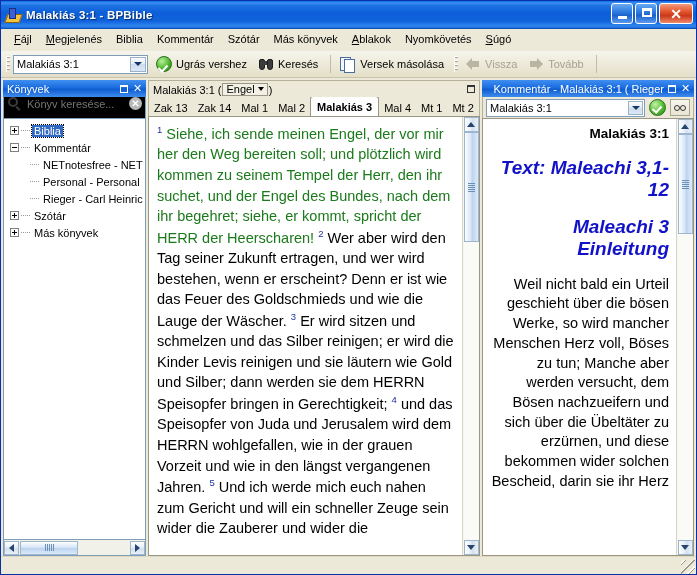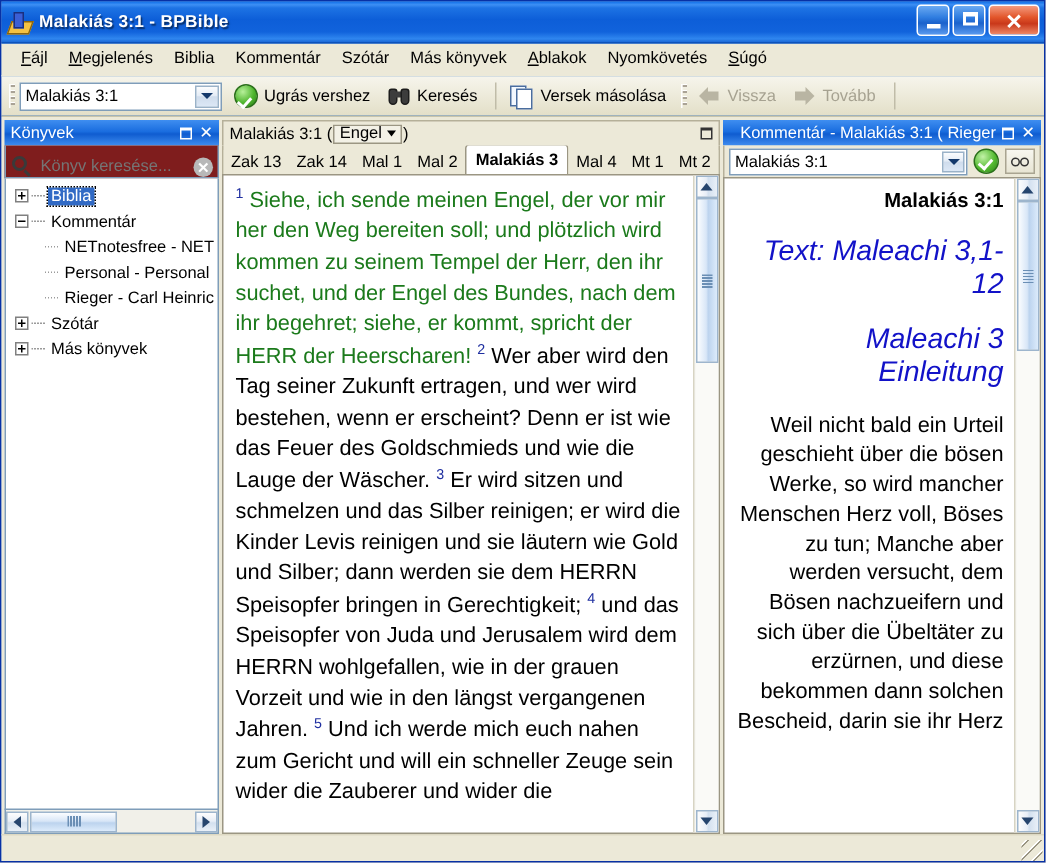--- a/index.html
+++ b/index.html
@@ -201,22 +201,22 @@
     width:13px;height:13px;flex:0 0 13px;
     display:flex;align-items:center;justify-content:center;
     color:#fff;font-size:11px;cursor:pointer;margin-left:1px;
   }
   .cap-btn .sq { width:8px;height:8px;border:1px solid #fff;border-top-width:2px;box-sizing:border-box;}
 
   
   .left-panel { flex:0 0 143px; width:143px; margin-right:2px; }
   .search-row {
     flex:0 0 22px; height:22px;
-    background:#7f1d1d; border:1px solid #7f9db9; border-top:none;
-    display:flex; align-items:flex-end; padding:0 2px;
+    background:#000000; border:1px solid #7f9db9; border-top:none;
+    display:flex; align-items:flex-start; padding:0 2px;
     box-sizing:border-box;
   }
   .mag {
     width:14px;height:14px;position:relative;flex:0 0 14px;margin:0 3px 0 2px;
   }
   .mag .lens{position:absolute;left:0;top:0;width:10px;height:10px;border:2px solid #3a3a3a;border-radius:50%;box-sizing:border-box;}
   .mag .hdl{position:absolute;left:9px;top:9px;width:5px;height:2px;background:#3a3a3a;transform:rotate(45deg);transform-origin:0 0;}
   .search-input {
     flex:1 1 auto; border:0; outline:0;
     font-family:"Liberation Sans",sans-serif; font-size:11px;
@@ -400,21 +400,21 @@
     flex:1 1 auto;display:flex;
     background:#fff;border:1px solid #9b9683;
     box-sizing:border-box;overflow:hidden;
   }
   .cmt-text{
     flex:1 1 auto;min-width:0;
     padding:6px 7px 0 8px;
     font-size:14.5px;line-height:1.34;color:#000;overflow:hidden;
   }
   .cmt-head{font-weight:bold;font-size:13.5px;margin-bottom:14px;}
-  .cmt-h2{color:#1212c8;font-weight:normal;font-style:italic;font-size:19px;line-height:1.18;margin-bottom:14px;}
+  .cmt-h2{color:#1212c8;font-weight:bold;font-style:italic;font-size:19px;line-height:1.18;margin-bottom:14px;}
   .cmt-body{font-size:14.5px;line-height:1.36;}
 
   
   .statusbar{
     flex:0 0 17px;height:17px;
     background:#ece9d8;
     border-top:1px solid #ddd9c3;
     display:flex;align-items:center;
     padding:0 3px; font-size:11px; color:#000;
     position:relative;
@@ -628,21 +628,21 @@
         <span class="round-btn"></span>
         <span class="link-btn">
             <span class="chain"></span>
           </span>
       </div>
       <div class="cmt-area">
         <div class="cmt-text">
           <div class="cmt-head">Malakiás 3:1</div>
           <div class="cmt-h2">Text: Maleachi 3,1-12</div>
           <div class="cmt-h2">Maleachi 3 Einleitung</div>
-          <div class="cmt-body">Weil nicht bald ein Urteil geschieht über die bösen Werke, so wird mancher Menschen Herz voll, Böses zu tun; Manche aber werden versucht, dem Bösen nachzueifern und sich über die Übeltäter zu erzürnen, und diese bekommen dann solchen Bescheid, darin sie ihr Herz</div>
+          <div class="cmt-body">Weil nicht bald ein Urteil geschieht über die bösen Werke, so wird mancher Menschen Herz voll, Böses zu tun; Manche aber werden versucht, dem Bösen nachzueifern und sich über die Übeltäter zu erzürnen, und diese bekommen wider solchen Bescheid, darin sie ihr Herz</div>
         </div>
         <div class="vscroll">
           <span class="vsb-btn">
               <span class="arr u"></span>
             </span>
           <span class="vsb-thumb" style="height:100px;">
               <span class="grip-v"></span>
             </span>
           <span class="vsb-track"></span>
           <span class="vsb-btn">

